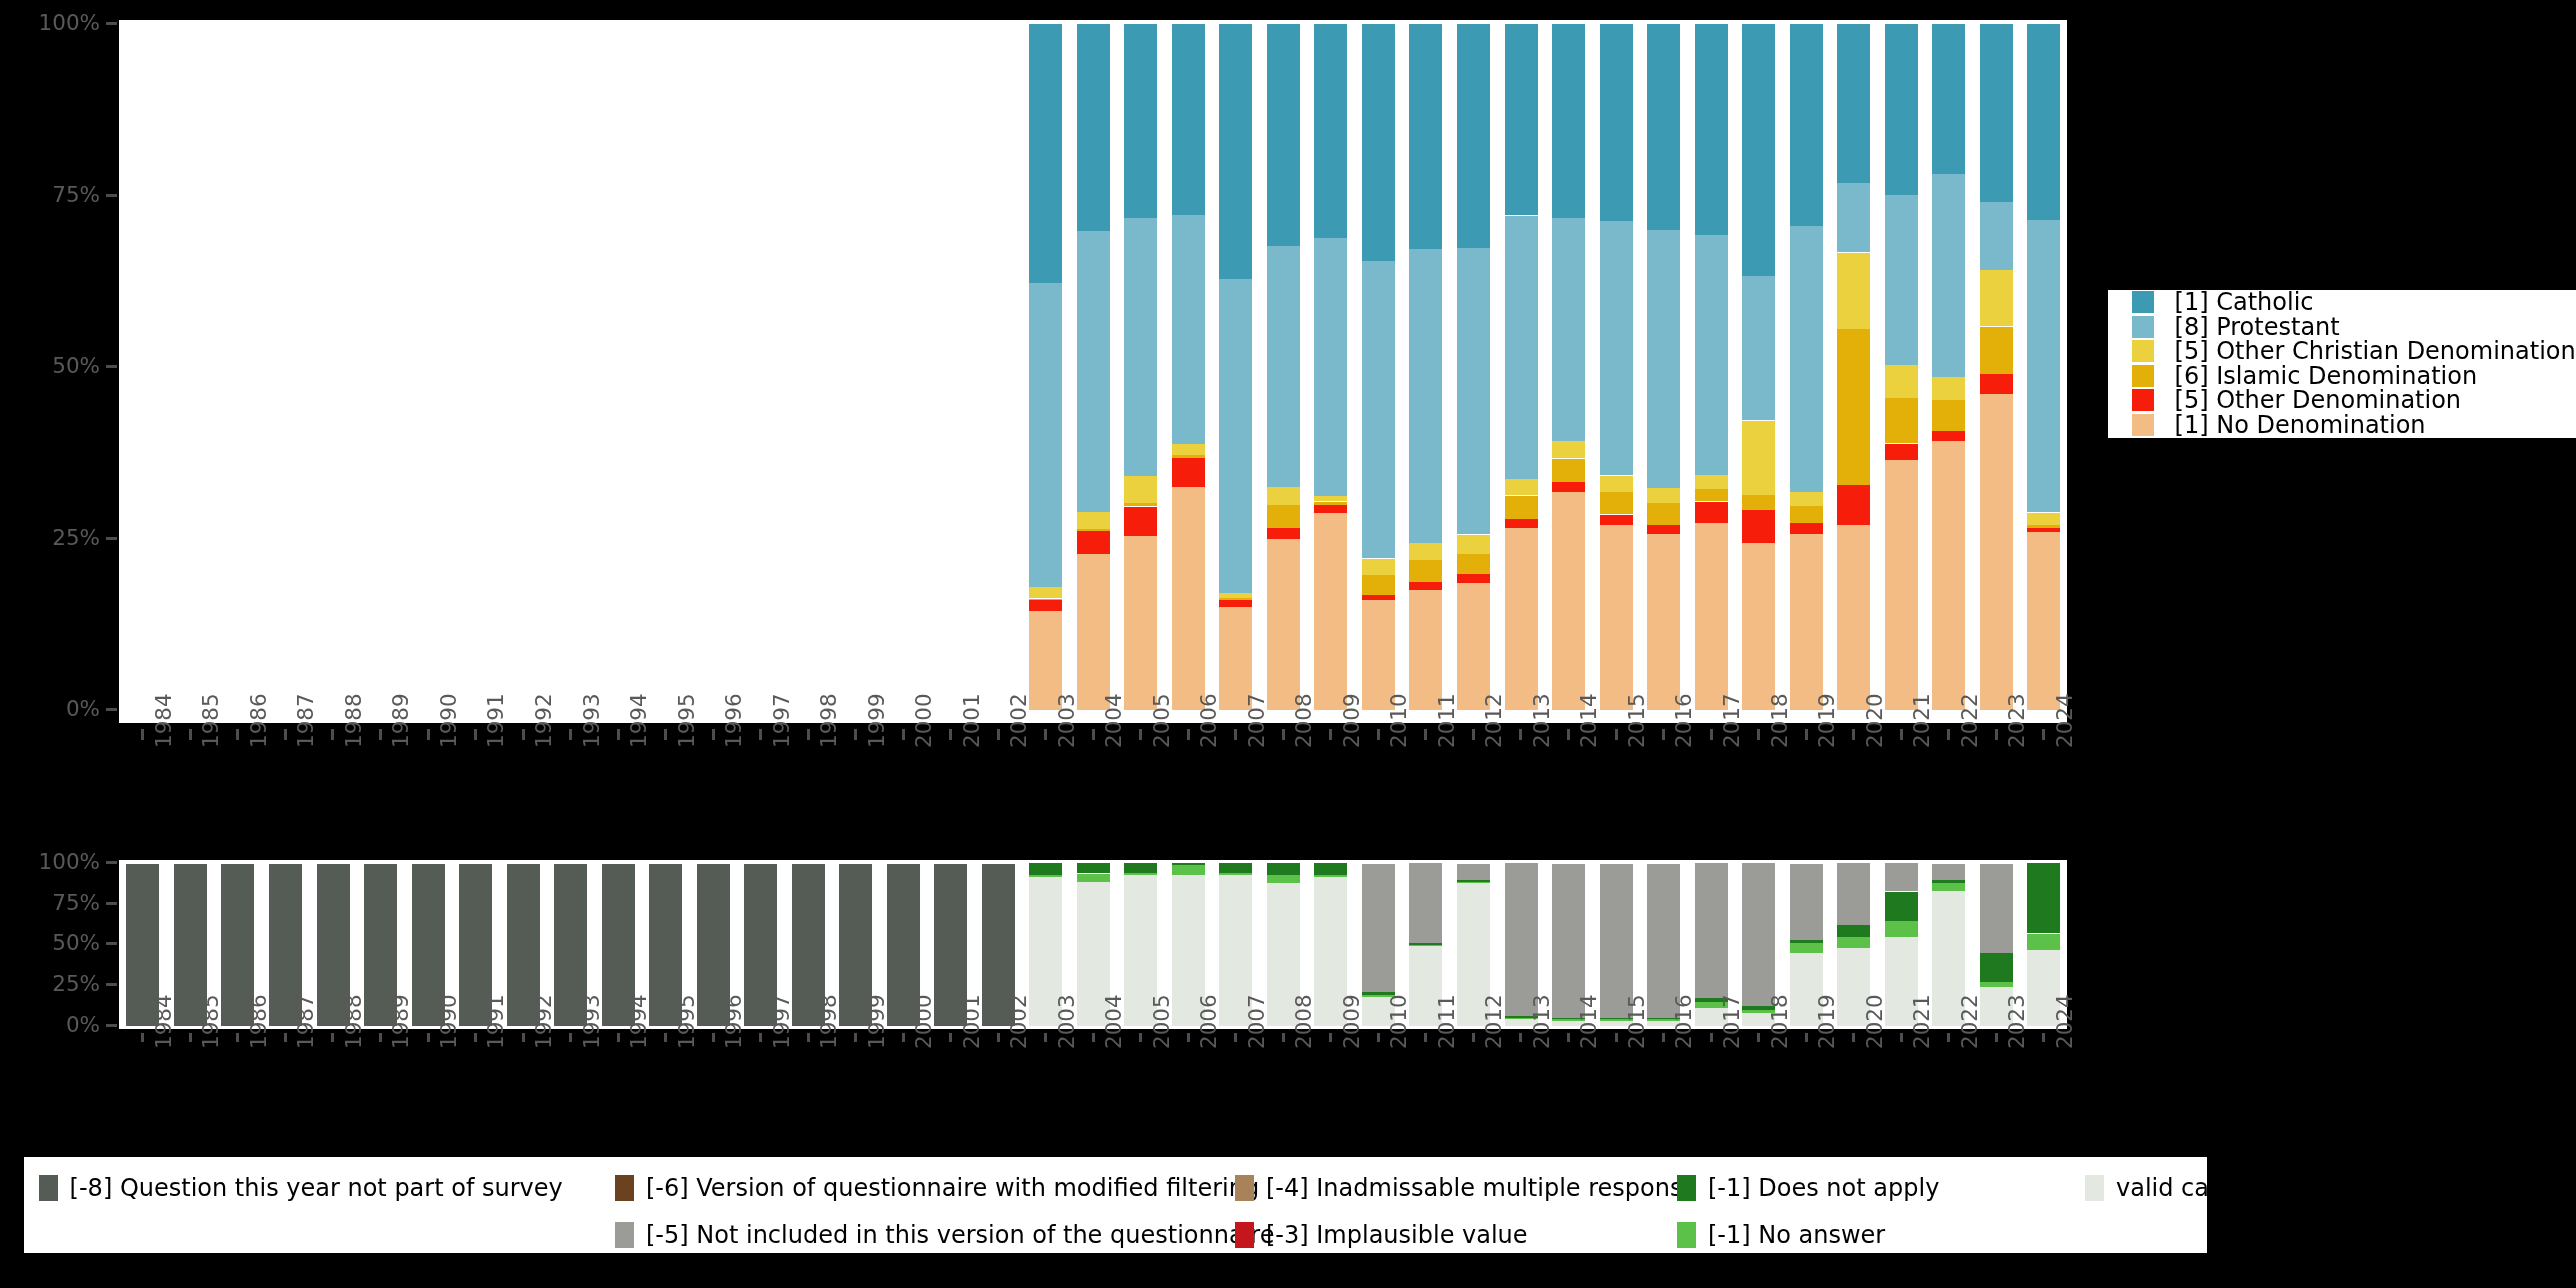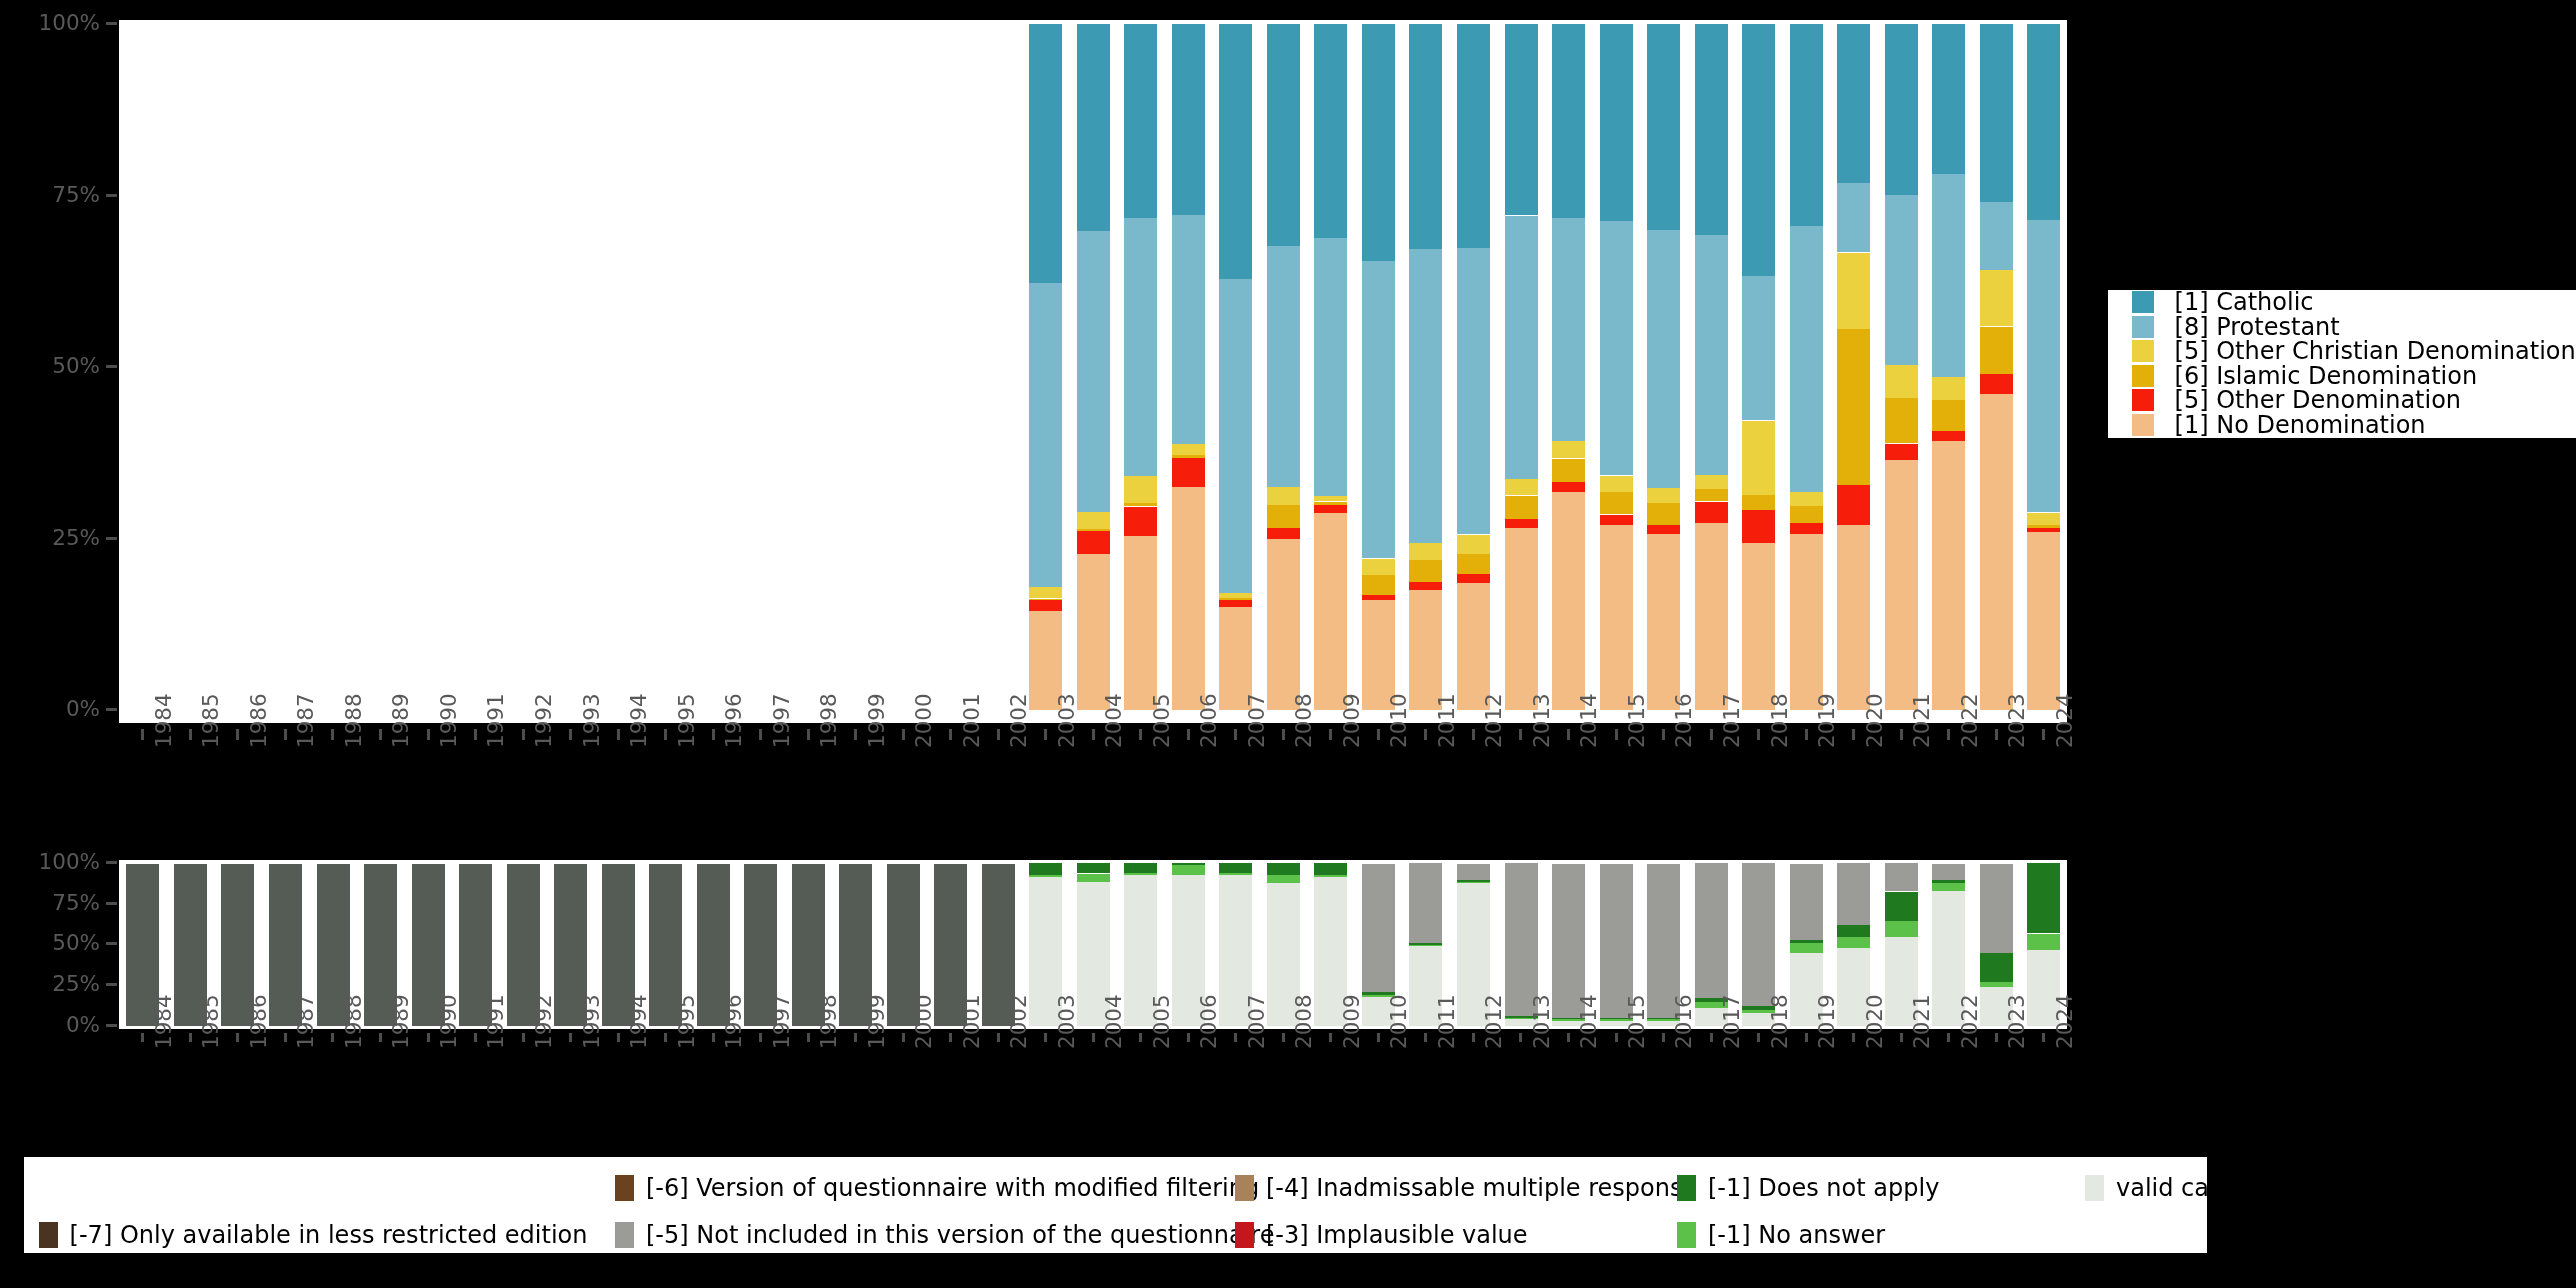--- a/index.html
+++ b/index.html
@@ -621,23 +621,23 @@
         <span class="lr-sw" style="background: rgb(246, 30, 10);"></span>
         <span class="lr-txt">[5] Other Denomination</span>
       </div>
       <div class="lr-row">
         <span class="lr-sw" style="background: rgb(242, 188, 132);"></span>
         <span class="lr-txt">[1] No Denomination</span>
       </div>
     </div>
 
   <div id="legend-bottom">
-      <div class="lb-item" style="left: 14.6px; top: 64px;">
-        <span class="lb-sw" style="background: rgb(74, 51, 32);"></span>
-        <span class="lb-txt">[-7] Only available in less restricted edition</span>
+      <div class="lb-item" style="left: 14.6px; top: 17px;">
+        <span class="lb-sw" style="background: rgb(85, 92, 85);"></span>
+        <span class="lb-txt">[-8] Question this year not part of survey</span>
       </div>
       <div class="lb-item" style="left: 591px; top: 17px;">
         <span class="lb-sw" style="background: rgb(107, 66, 32);"></span>
         <span class="lb-txt">[-6] Version of questionnaire with modified filtering</span>
       </div>
       <div class="lb-item" style="left: 591px; top: 64px;">
         <span class="lb-sw" style="background: rgb(155, 155, 151);"></span>
         <span class="lb-txt">[-5] Not included in this version of the questionnaire</span>
       </div>
       <div class="lb-item" style="left: 1211px; top: 17px;">

